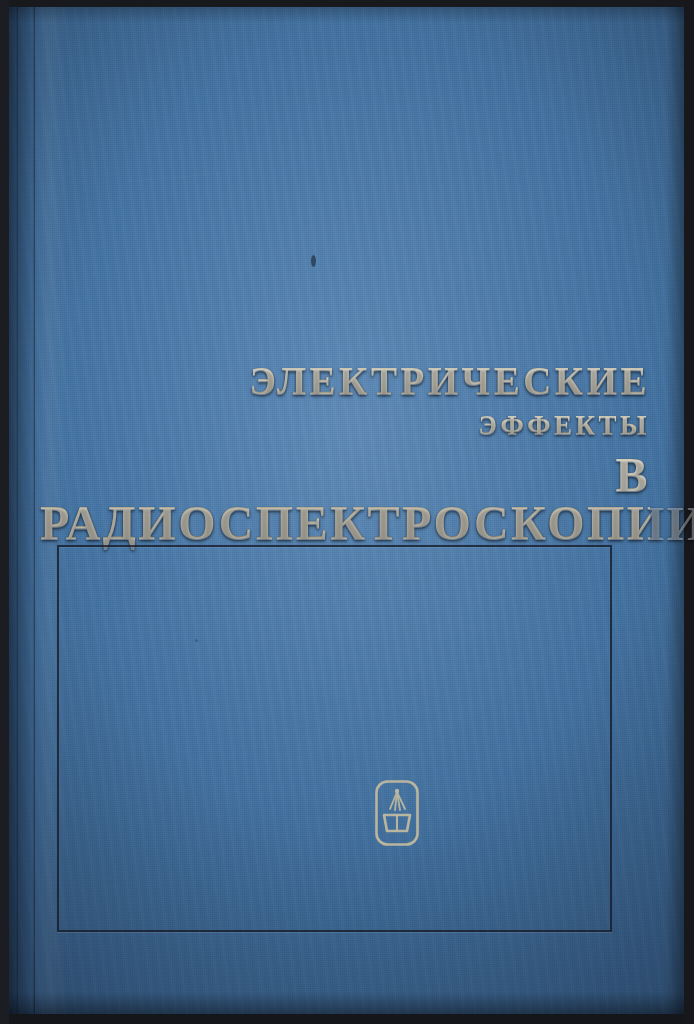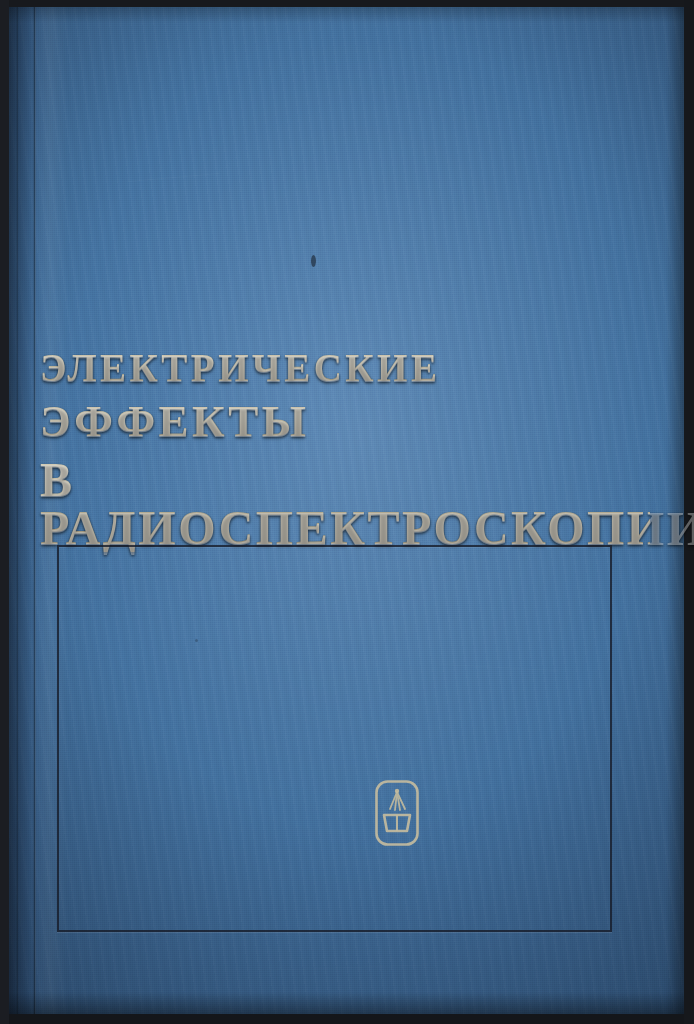--- a/index.html
+++ b/index.html
@@ -140,23 +140,23 @@
     left: 0; top: 0;
     height: 16px; width: 100%;
     background: linear-gradient(180deg, rgba(0,0,0,0.22), rgba(0,0,0,0.0));
     pointer-events: none;
   }
 
   
   .title-block {
     position: absolute;
     left: 40px;
-    top: 348px;
+    top: 361px;
     width: 610px;
-    text-align: left;
+    text-align: right;
     font-family: "Liberation Serif", serif;
     letter-spacing: 2px;
     line-height: 1.0;
     pointer-events: none;
   }
   .title-line {
     display: block;
     font-weight: 700;
     color: #c9c3b0;
     text-shadow:
@@ -167,21 +167,21 @@
     background-clip: text;
     -webkit-text-fill-color: transparent;
     filter: drop-shadow(0 1px 1px rgba(0,0,0,0.40));
   }
   .title-line-1 {
     font-size: 39px;
     letter-spacing: 3.5px;
     margin-bottom: 12px;
   }
   .title-line-2 {
-    font-size: 45px;
+    font-size: 27px;
     letter-spacing: 3.5px;
     margin-bottom: 12px;
   }
   .title-line-3 {
     font-size: 48px;
     letter-spacing: 2.5px;
   }
 
   
   .frame {

